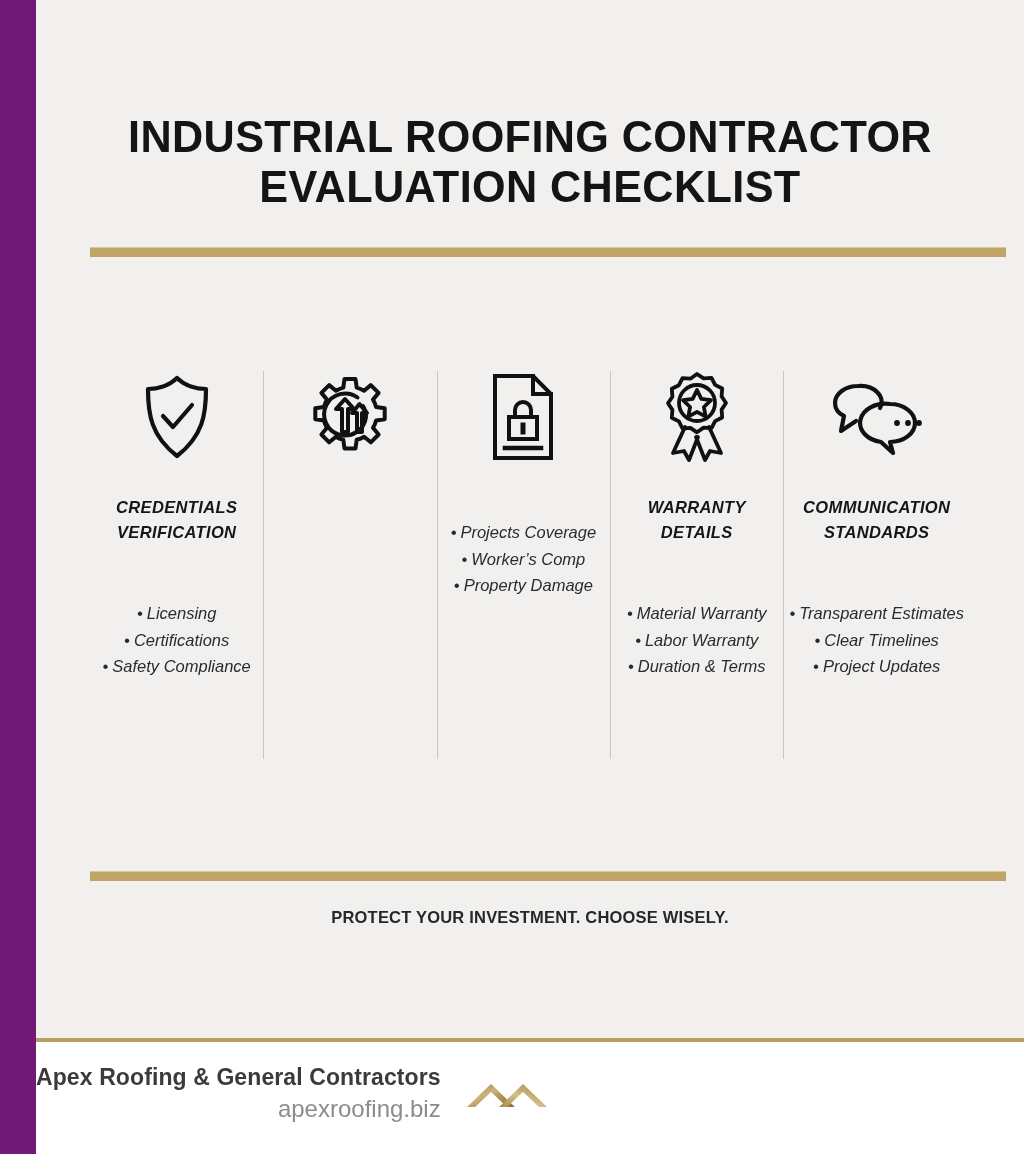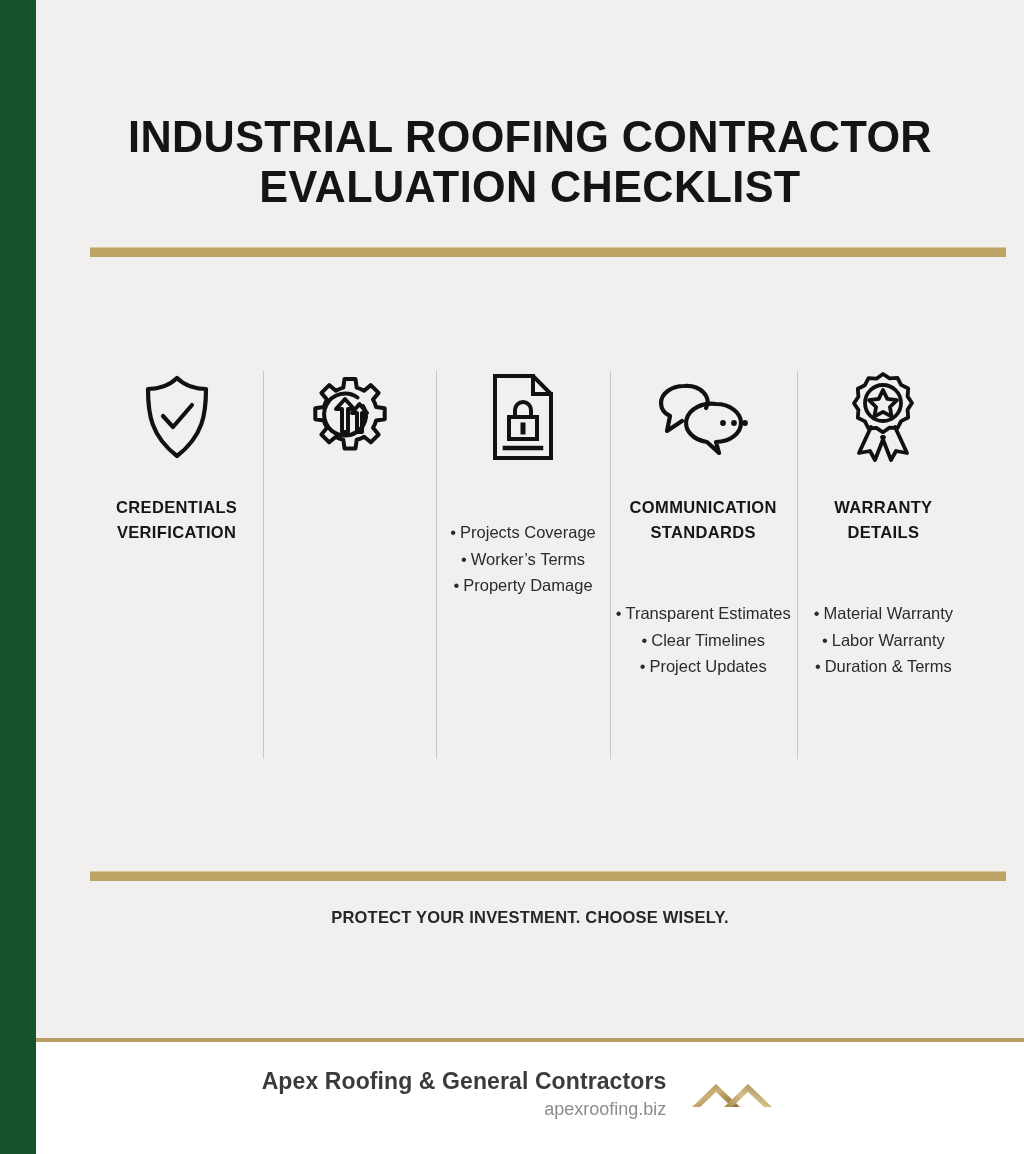--- a/index.html
+++ b/index.html
@@ -14,21 +14,21 @@
     font-family: "Liberation Sans", sans-serif;
     overflow: hidden;
   }
 
   
   .poster {
     position: relative;
     width: 1024px;
     height: 1154px;
     box-sizing: border-box;
-    background: #14532d;
+    background: #701a75;
     display: flex;
     flex-direction: column;
     padding-left: 36px;
   }
   .card {
     position: relative;
     height: 1038px;
     background: #f1f0ee;
     box-sizing: border-box;
     padding: 0 54px;
@@ -65,20 +65,21 @@
     border-top: 1px solid #d8c79e;
   }
 
   
   .columns {
     margin-top: 112px;
     display: flex;
     align-items: stretch;
     justify-content: center;
     height: 390px;
+    font-style: italic;
   }
   .col {
     flex: 1 1 0;
     position: relative;
     display: flex;
     flex-direction: column;
     align-items: center;
     padding: 0 6px;
     box-sizing: border-box;
   }
@@ -141,41 +142,41 @@
     text-transform: uppercase;
     font-weight: bold;
   }
 
   
   .footer {
     flex: 1 1 auto;
     background: #ffffff;
     display: flex;
     align-items: center;
-    justify-content: center;
+    justify-content: flex-start;
     padding: 0 24px 6px 0;
     box-sizing: border-box;
   }
   .footer-inner {
     display: flex;
     align-items: center;
     gap: 24px;
   }
   .brand-text {
     text-align: right;
   }
   .brand-name {
     font-size: 23px;
     font-weight: bold;
     color: #3b3b3b;
     letter-spacing: 0.1px;
     line-height: 1.25;
   }
   .brand-url {
-    font-size: 18px;
+    font-size: 24px;
     color: #8c8c8c;
     line-height: 1.5;
   }
   .brand-mark {
     width: 84px;
     height: 44px;
     display: flex;
     align-items: center;
   }
 </style>
@@ -196,20 +197,25 @@
       <div class="col">
         <div class="icon-wrap">
           <svg width="72" height="86" viewBox="0 0 72 86" fill="none" stroke="#111111" stroke-width="4.2" stroke-linecap="round" stroke-linejoin="round">
             <path d="M36 4 C28 12 16 15 7 15 C7 40 10 62 36 82 C62 62 65 40 65 15 C56 15 44 12 36 4 Z"></path>
             <path d="M22 42 L32 53 L51 31"></path>
           </svg>
         </div>
         <div class="col-heading">
           <div>CREDENTIALS</div>
           <div>VERIFICATION</div>
+        </div>
+        <div class="bullets">
+          <div><span class="bullet-dot">•</span><span>Licensing</span></div>
+          <div><span class="bullet-dot">•</span><span>Certifications</span></div>
+          <div><span class="bullet-dot">•</span><span>Safety Compliance</span></div>
         </div>
       </div>
 
       <div class="col">
         <div class="icon-wrap">
           <svg width="84" height="84" viewBox="0 0 84 84" fill="none" stroke="#111111" stroke-width="4" stroke-linecap="round" stroke-linejoin="round">
             <path d="M36.5 4 h11 l1.2 8.6 a30 30 0 0 1 7.4 3.1 l6.7 -5.6 l7.8 7.8 l-5.6 6.7 a30 30 0 0 1 3.1 7.4 l8.6 1.2 v11 l-8.6 1.2 a30 30 0 0 1 -3.1 7.4 l5.6 6.7 l-7.8 7.8 l-6.7 -5.6 a30 30 0 0 1 -7.4 3.1 l-1.2 8.6 h-11 l-1.2 -8.6 a30 30 0 0 1 -7.4 -3.1 l-6.7 5.6 l-7.8 -7.8 l5.6 -6.7 a30 30 0 0 1 -3.1 -7.4 l-8.6 -1.2 v-11 l8.6 -1.2 a30 30 0 0 1 3.1 -7.4 l-5.6 -6.7 l7.8 -7.8 l6.7 5.6 a30 30 0 0 1 7.4 -3.1 Z"></path>
             <path d="M49.5 22.5 A21 21 0 1 0 58 42 A21 21 0 0 0 55 31"></path>
             <path d="M34 57 V34 l-6 0 l9 -10 l9 10 l-6 0 V57 Z"></path>
             <path d="M49 57 V38 l-5 0 l7.5 -9 l7.5 9 l-5 0 V57 Z"></path>
@@ -224,22 +230,43 @@
             <path d="M44 3 V21 H62"></path>
             <rect x="20" y="44" width="28" height="22"></rect>
             <path d="M26 44 v-7 a8 8 0 0 1 16 0 v7"></path>
             <path d="M34 52 v7" stroke-width="5"></path>
             <circle cx="34" cy="52" r="1.6" fill="#111111" stroke="none"></circle>
             <path d="M16 75 H52" stroke-width="4.6"></path>
           </svg>
         </div>
         <div class="bullets">
           <div><span class="bullet-dot">•</span><span>Projects Coverage</span></div>
-          <div><span class="bullet-dot">•</span><span>Worker’s Terms</span></div>
+          <div><span class="bullet-dot">•</span><span>Worker’s Comp</span></div>
           <div><span class="bullet-dot">•</span><span>Property Damage</span></div>
+        </div>
+      </div>
+
+      <div class="col">
+        <div class="icon-wrap">
+          <svg width="80" height="92" viewBox="0 0 80 92" fill="none" stroke="#111111" stroke-width="3.8" stroke-linecap="round" stroke-linejoin="round">
+            <path d="M40 3 l6.6 4.4 l7.9 -0.6 l3.6 7.1 l7.1 3.6 l-0.6 7.9 l4.4 6.6 l-4.4 6.6 l0.6 7.9 l-7.1 3.6 l-3.6 7.1 l-7.9 -0.6 L40 61.3 l-6.6 -4.4 l-7.9 0.6 l-3.6 -7.1 l-7.1 -3.6 l0.6 -7.9 L11 32.3 l4.4 -6.6 l-0.6 -7.9 l7.1 -3.6 l3.6 -7.1 l7.9 0.6 Z"></path>
+            <circle cx="40" cy="32" r="18"></circle>
+            <path d="M40 19 l4.3 8.9 l9.7 1.3 l-7.1 6.8 l1.8 9.6 l-8.7 -4.7 l-8.7 4.7 l1.8 -9.6 l-7.1 -6.8 l9.7 -1.3 Z"></path>
+            <path d="M28 56 L16 82 l11 -2 l5 9 l9 -23"></path>
+            <path d="M52 56 L64 82 l-11 -2 l-5 9 l-9 -23"></path>
+          </svg>
+        </div>
+        <div class="col-heading">
+          <div>WARRANTY</div>
+          <div>DETAILS</div>
+        </div>
+        <div class="bullets">
+          <div><span class="bullet-dot">•</span><span>Material Warranty</span></div>
+          <div><span class="bullet-dot">•</span><span>Labor Warranty</span></div>
+          <div><span class="bullet-dot">•</span><span>Duration &amp; Terms</span></div>
         </div>
       </div>
 
       <div class="col">
         <div class="icon-wrap">
           <svg width="92" height="76" viewBox="0 0 92 76" fill="none" stroke="#111111" stroke-width="4.2" stroke-linecap="round" stroke-linejoin="round">
             <path d="M49 29 A21 16 0 0 0 27 7 A23 17 0 0 0 4 24 A17 15 0 0 0 13 37 L10 52 L25 42"></path>
             <path d="M59 25 A25 19 0 1 1 59 63 L62 74 L50 63 A25 19 0 0 1 59 25 Z"></path>
             <circle cx="66" cy="44" r="2.9" fill="#111111" stroke="none"></circle>
             <circle cx="77" cy="44" r="2.9" fill="#111111" stroke="none"></circle>
@@ -247,41 +274,20 @@
           </svg>
         </div>
         <div class="col-heading">
           <div>COMMUNICATION</div>
           <div>STANDARDS</div>
         </div>
         <div class="bullets">
           <div><span class="bullet-dot">•</span><span>Transparent Estimates</span></div>
           <div><span class="bullet-dot">•</span><span>Clear Timelines</span></div>
           <div><span class="bullet-dot">•</span><span>Project Updates</span></div>
-        </div>
-      </div>
-
-      <div class="col">
-        <div class="icon-wrap">
-          <svg width="80" height="92" viewBox="0 0 80 92" fill="none" stroke="#111111" stroke-width="3.8" stroke-linecap="round" stroke-linejoin="round">
-            <path d="M40 3 l6.6 4.4 l7.9 -0.6 l3.6 7.1 l7.1 3.6 l-0.6 7.9 l4.4 6.6 l-4.4 6.6 l0.6 7.9 l-7.1 3.6 l-3.6 7.1 l-7.9 -0.6 L40 61.3 l-6.6 -4.4 l-7.9 0.6 l-3.6 -7.1 l-7.1 -3.6 l0.6 -7.9 L11 32.3 l4.4 -6.6 l-0.6 -7.9 l7.1 -3.6 l3.6 -7.1 l7.9 0.6 Z"></path>
-            <circle cx="40" cy="32" r="18"></circle>
-            <path d="M40 19 l4.3 8.9 l9.7 1.3 l-7.1 6.8 l1.8 9.6 l-8.7 -4.7 l-8.7 4.7 l1.8 -9.6 l-7.1 -6.8 l9.7 -1.3 Z"></path>
-            <path d="M28 56 L16 82 l11 -2 l5 9 l9 -23"></path>
-            <path d="M52 56 L64 82 l-11 -2 l-5 9 l-9 -23"></path>
-          </svg>
-        </div>
-        <div class="col-heading">
-          <div>WARRANTY</div>
-          <div>DETAILS</div>
-        </div>
-        <div class="bullets">
-          <div><span class="bullet-dot">•</span><span>Material Warranty</span></div>
-          <div><span class="bullet-dot">•</span><span>Labor Warranty</span></div>
-          <div><span class="bullet-dot">•</span><span>Duration &amp; Terms</span></div>
         </div>
       </div>
 
     </div>
 
     <div class="tagline-rule"></div>
     <div class="tagline">PROTECT YOUR INVESTMENT. CHOOSE WISELY.</div>
 
   </div>
 

